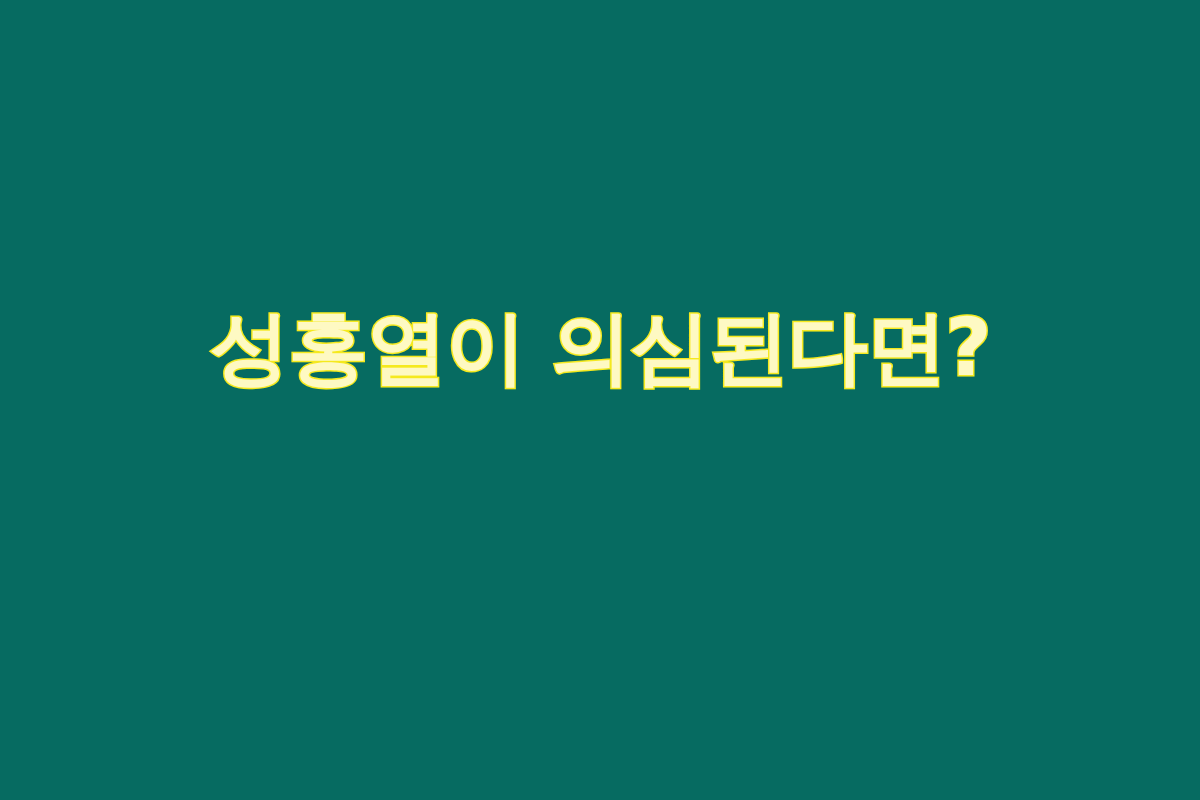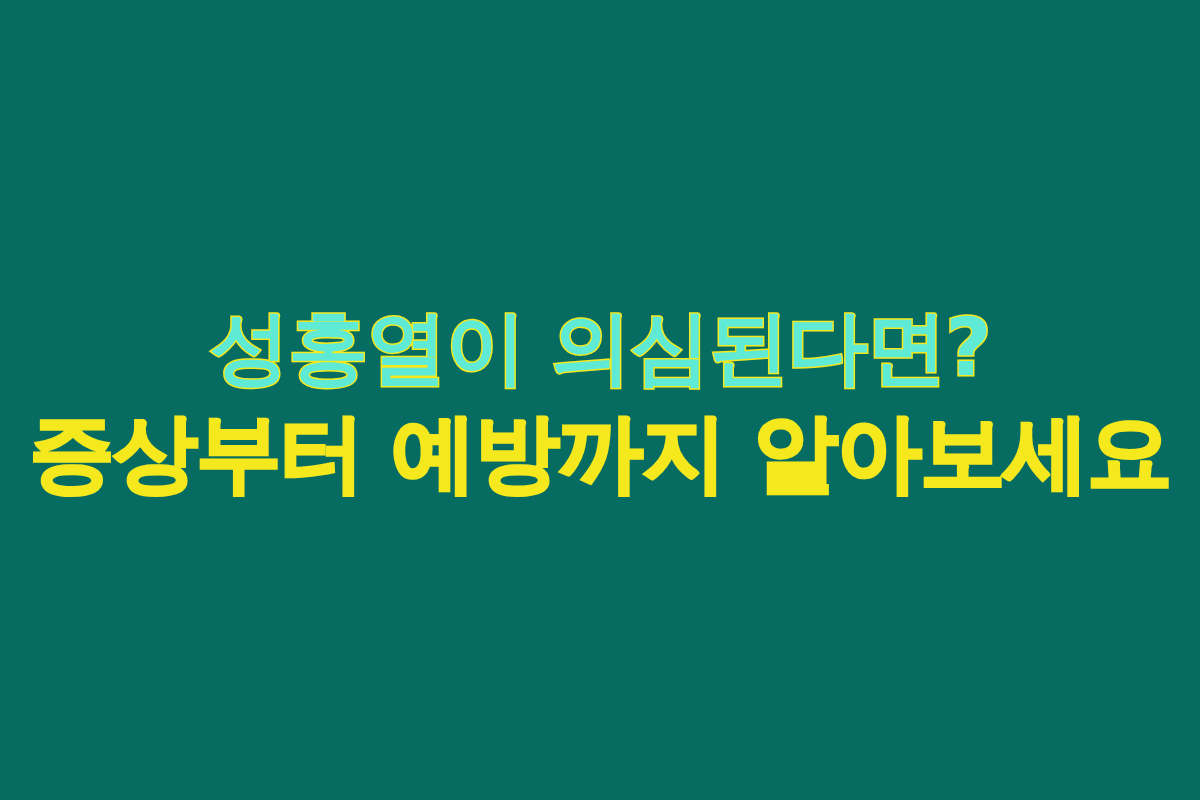--- a/index.html
+++ b/index.html
@@ -74,19 +74,18 @@
     letter-spacing: -0.018em;
   }
 </style>
 </head>
 <body>
 
 <div class="banner" style="background: rgb(6, 107, 97);">
 
   <div class="headline">
 
-    <span class="headline-line headline-line--primary" style="color: #5eead4; -webkit-text-stroke: 3px rgb(245, 233, 30);">성홍열이 의심된다면?</span>
+    <span class="headline-line headline-line--primary" style="color: #fef9c3; -webkit-text-stroke: 3px rgb(245, 233, 30);">성홍열이 의심된다면?</span>
 
-    <span class="headline-line headline-line--secondary" style="color: rgb(245, 233, 30); -webkit-text-stroke: 3px rgb(245, 233, 30);">증상부터 예방까지 알아보세요</span>
 
   </div>
 
 </div>
 
 </body></html>

